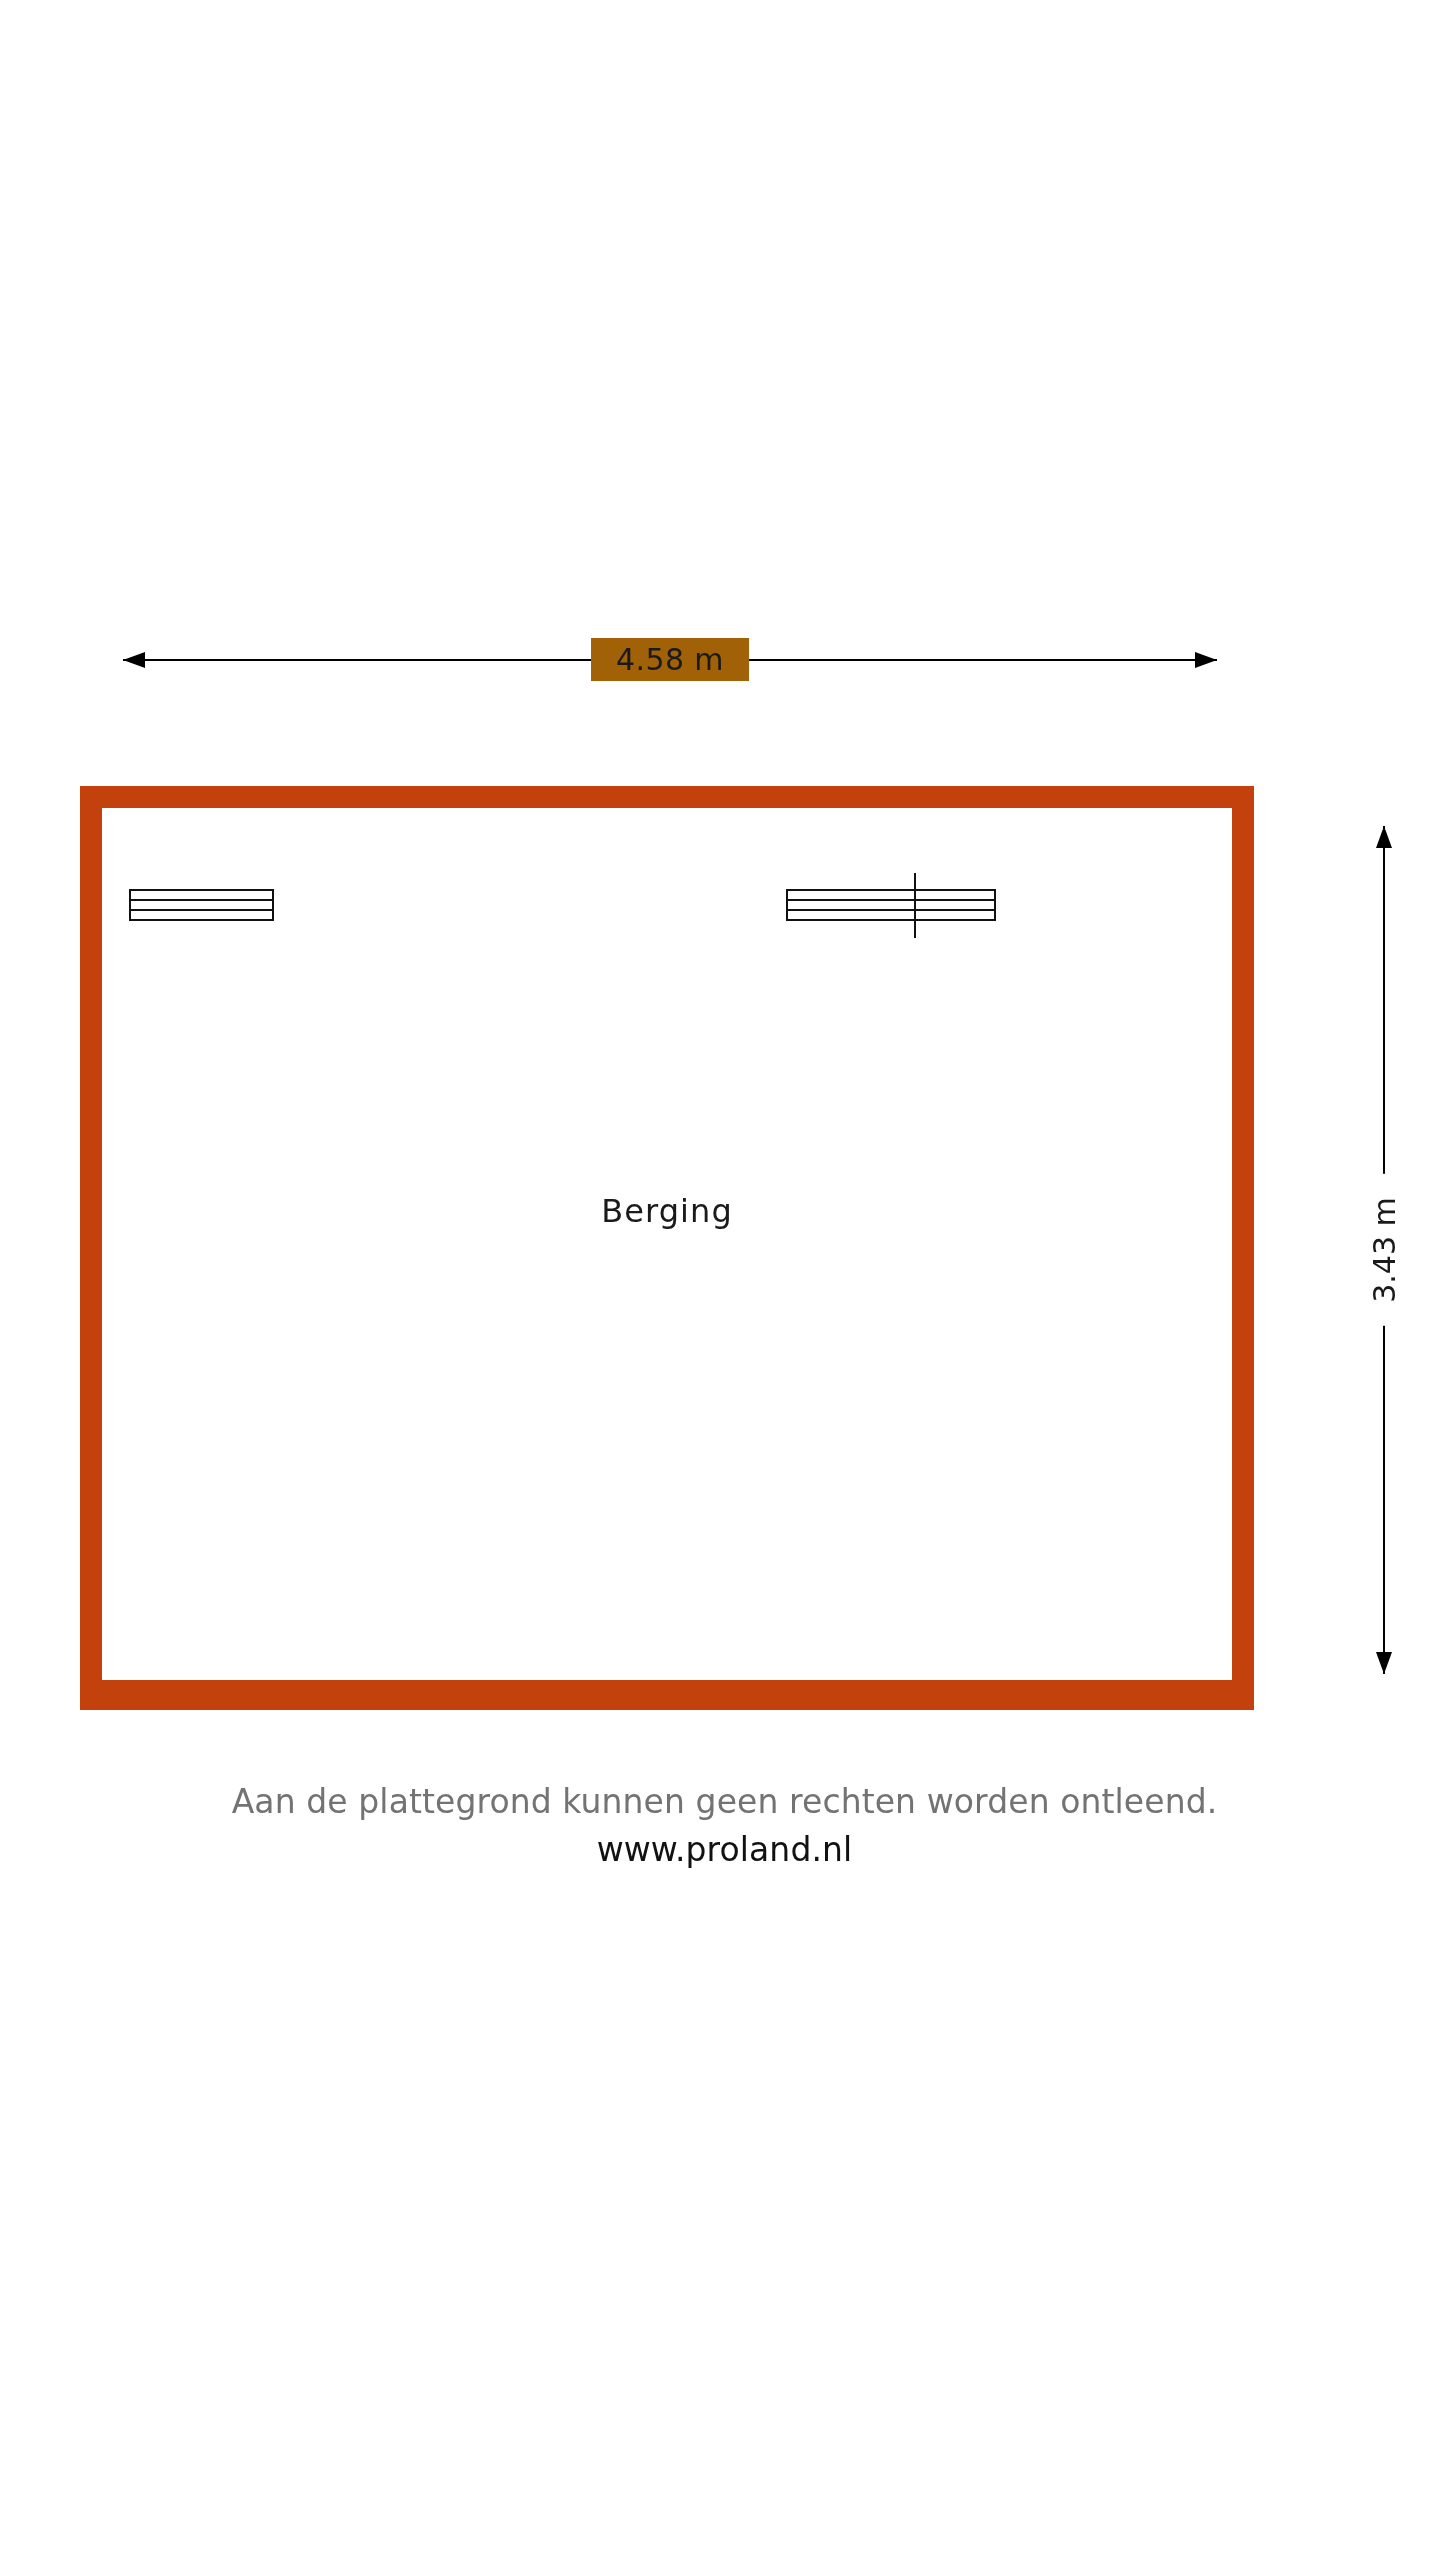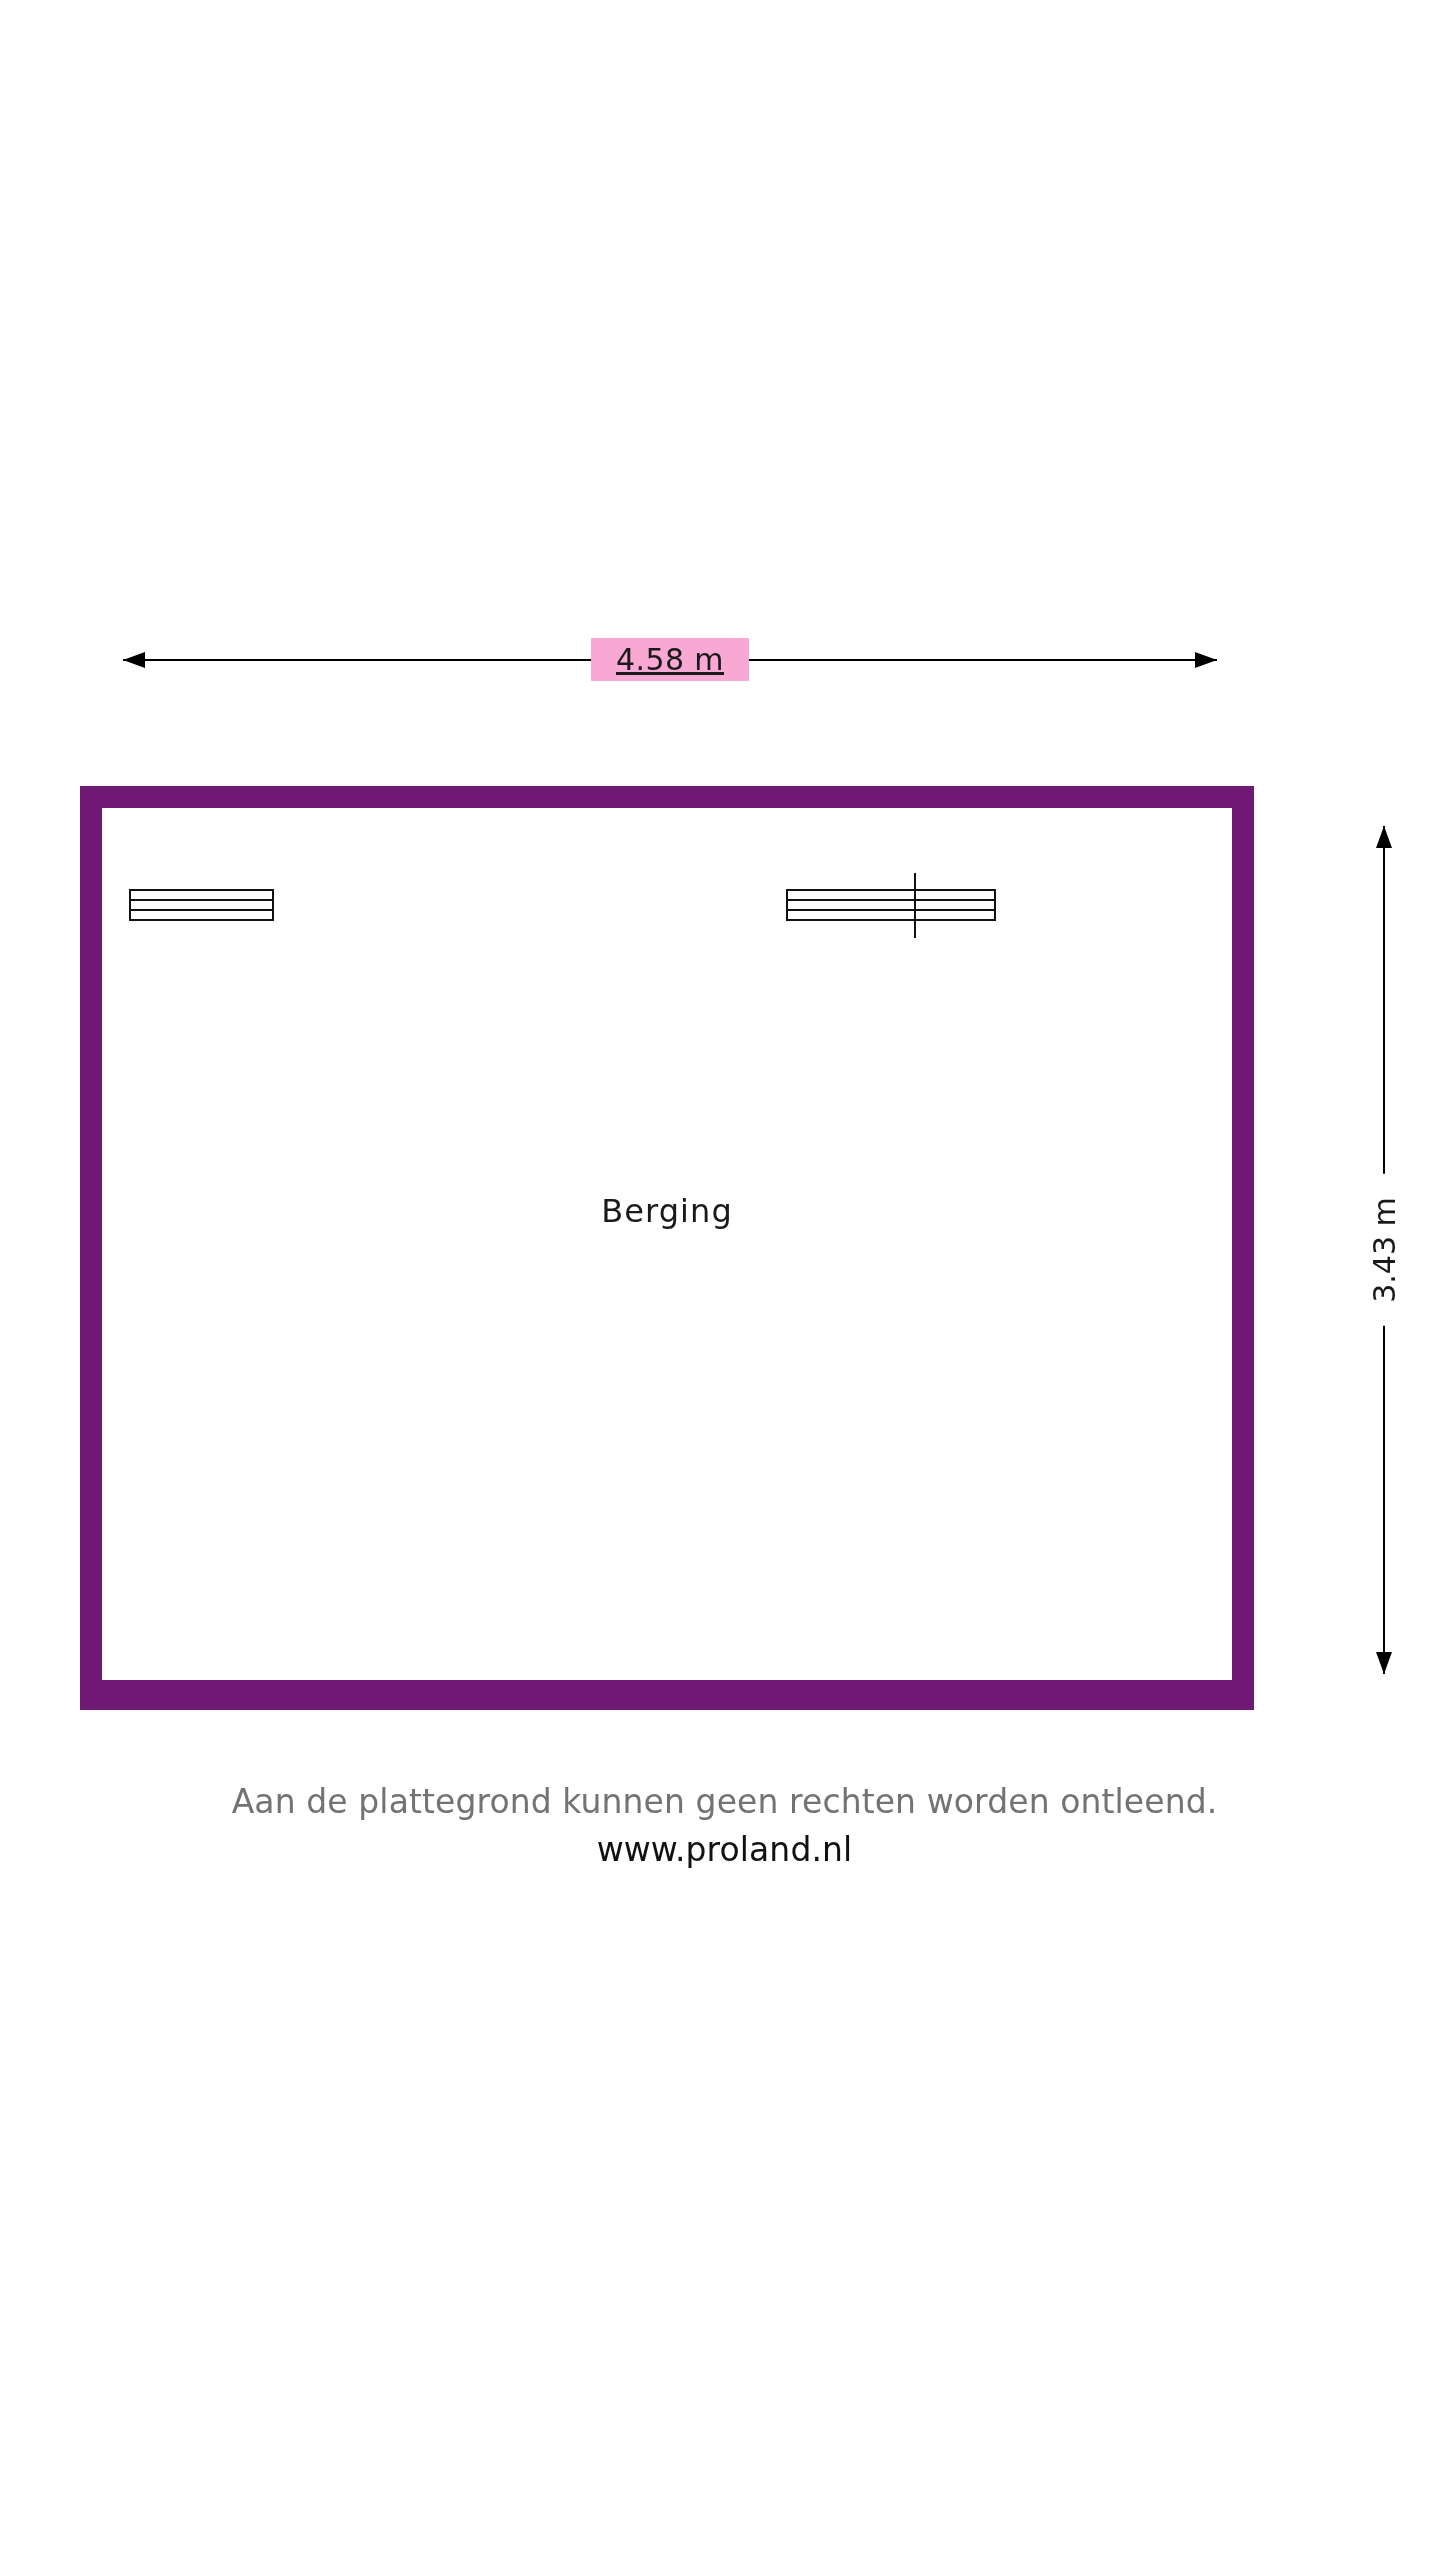--- a/index.html
+++ b/index.html
@@ -39,27 +39,26 @@
     top: 21px;
     width: 100%;
     height: 2.2px;
     background: #000;
   }
   .dim-h .label {
     position: absolute;
     left: 50%;
     top: 0;
     transform: translateX(-50%);
-    background: #f9a8d4;
+    background: #a16207;
     padding: 0 25px;
     font-size: 30px;
     line-height: 43px;
     letter-spacing: 0.4px;
     white-space: nowrap;
-    text-decoration: underline;
   }
   .arrow-left-h, .arrow-right-h {
     position: absolute;
     top: 22px;
     width: 0;
     height: 0;
     border-top: 8px solid transparent;
     border-bottom: 8px solid transparent;
     transform: translateY(-50%);
   }
@@ -117,21 +116,21 @@
     border-top: 22px solid #000;
   }
 
   
   #room-berging {
     position: absolute;
     left: 80px;
     top: 786px;
     width: 1174px;
     height: 924px;
-    background: #701a75;
+    background: #c2410c;
     box-sizing: border-box;
   }
   #room-berging .interior {
     position: absolute;
     left: 22px;
     top: 22px;
     right: 22px;
     bottom: 30px;
     background: #ffffff;
   }

